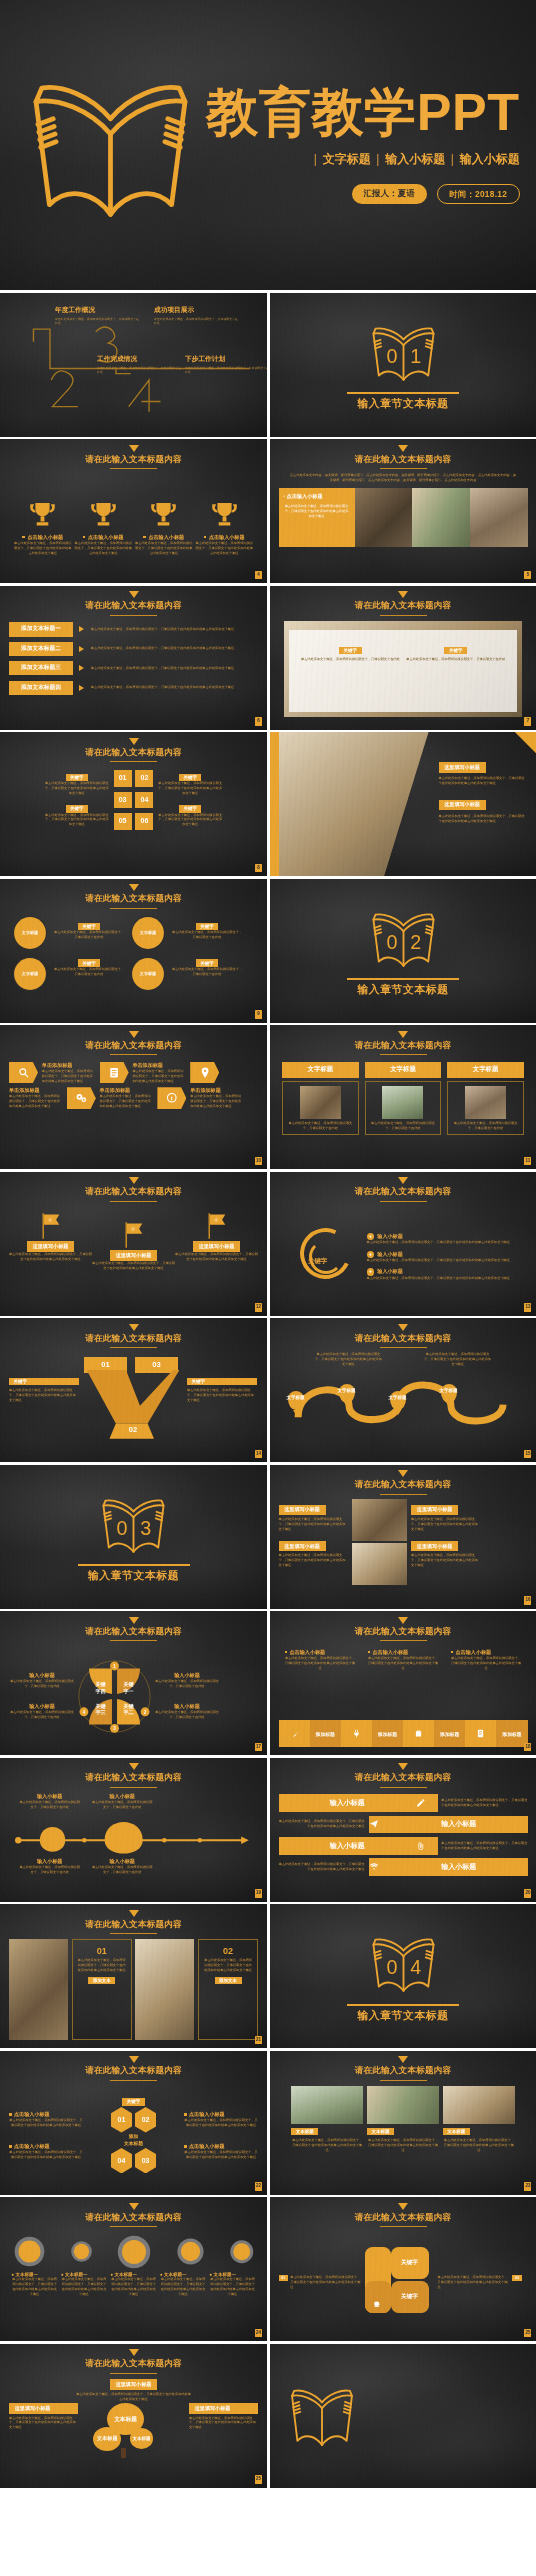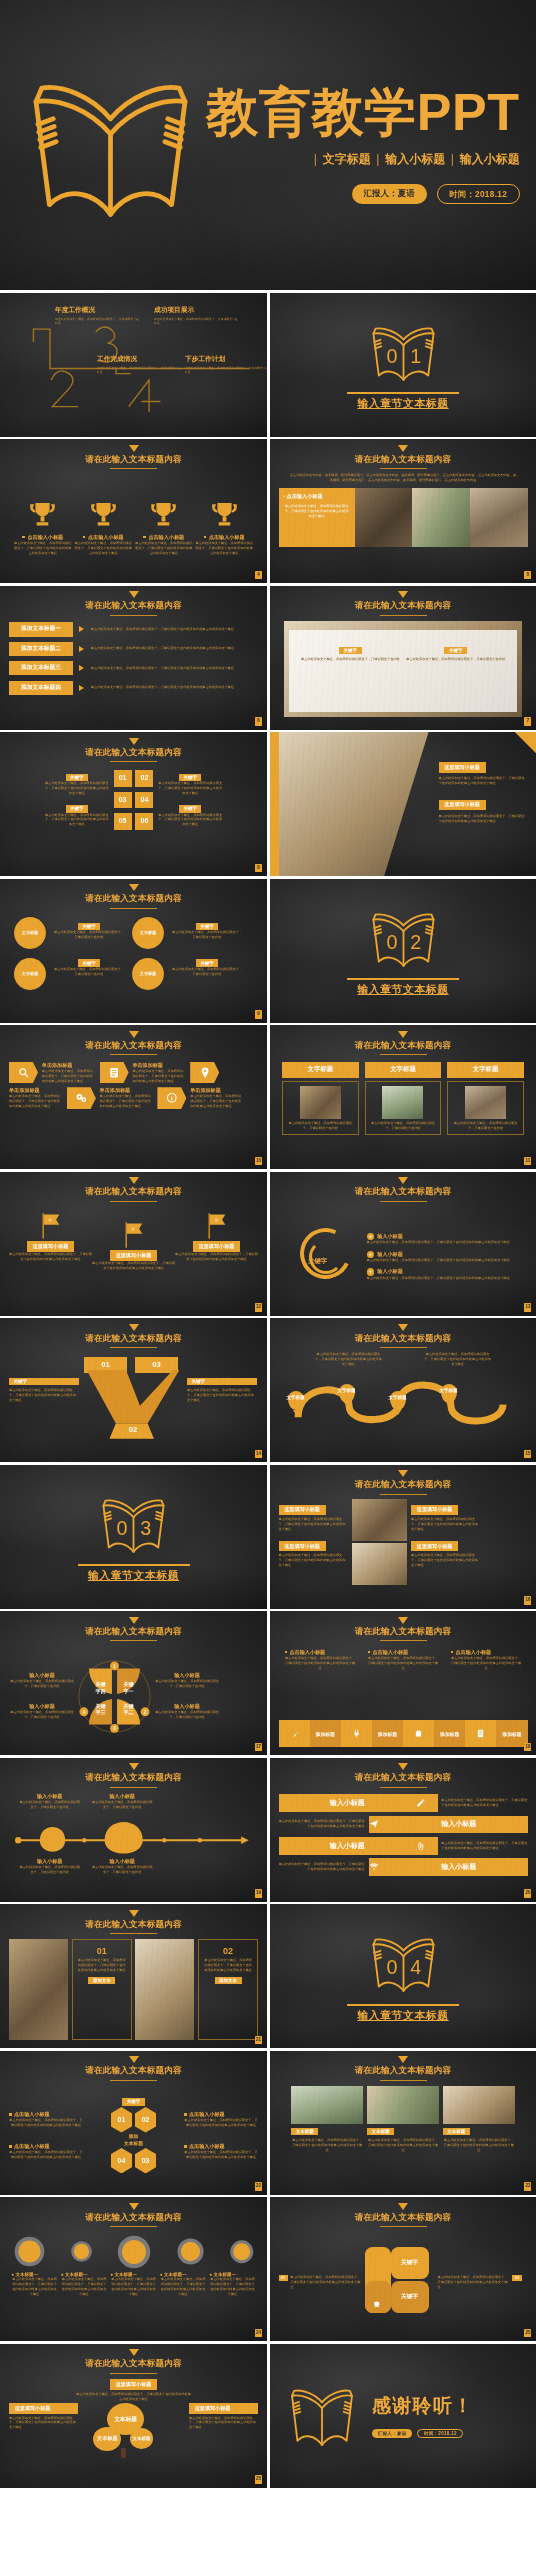--- a/index.html
+++ b/index.html
@@ -92,21 +92,21 @@
   .photo { background: #6d5a45; background-image: linear-gradient(135deg,#8a7355,#4a3c2c 60%,#6b5a43); }
   .photo.p2 { background-image: linear-gradient(150deg,#c8b49a,#7e6a52 55%,#a08a6c); }
   .photo.p3 { background-image: linear-gradient(120deg,#d8c9a9,#8e9c74 50%,#5f6b4a); }
   .photo.p4 { background-image: linear-gradient(135deg,#b9a077,#6a553c 60%,#917a58); }
   .photo.p5 { background-image: linear-gradient(160deg,#cfd8c4,#8fa07c 55%,#5c6b4c); }
   .photo.p6 { background-image: linear-gradient(140deg,#e3d6bd,#a88f68 60%,#6d5b40); }
 
   
   .sec { position: absolute; inset: 0; display: flex; flex-direction: column; align-items: center; justify-content: center; }
   .sec-rule { width: 112px; height: 1.9px; background: #e9a42f; margin: 4.5px 0 3.2px; }
-  .sec-label { font-size: 10.8px; font-weight: bold; color: #f0a93b; letter-spacing: 0.6px; text-decoration: underline; }
+  .sec-label { font-size: 10.8px; font-weight: bold; color: #f0a93b; letter-spacing: 0.6px; }
 
   
   .agenda { position: absolute; inset: 0; }
   .ag-item { position: absolute; width: 86px; }
   .ag-t { font-size: 6.7px; font-weight: bold; color: #f0a93b; }
   .ag-d { font-size: 2.9px; line-height: 1.6; color: #c08d3d; margin-top: 1.3px; }
 
   
   .row { display: flex; }
   .col { display: flex; flex-direction: column; }
@@ -1238,25 +1238,18 @@
           <g fill="none" stroke="#eca52f" stroke-width="4.5" stroke-linecap="round" stroke-linejoin="round">
             <path d="M100 58 C 82 36, 50 26, 32 30 L27 42 C 48 38, 80 48, 100 72"></path>
             <path d="M100 58 C 118 36, 150 26, 168 30 L173 42 C 152 38, 120 48, 100 72"></path>
             <path d="M27 42 L40 152 C 58 132, 84 140, 100 162"></path>
             <path d="M173 42 L160 152 C 142 132, 116 140, 100 162"></path>
             <path d="M100 72 L100 162"></path>
             <path d="M29 62 L44 57 M30 70 L45 65 M31 78 L46 73 M32 86 L47 81"></path>
             <path d="M171 62 L156 57 M170 70 L155 65 M169 78 L154 73 M168 86 L153 81"></path>
           </g>
         </svg>
-        <div class="col" style="flex:1;align-items:flex-start;padding-left:9px;">
-          <div class="thanks-title">感谢聆听！</div>
-          <div class="row g8" style="margin-top:10.2px;">
-            <span class="pill-solid" style="font-size:4.5px;padding:1.9px 5.7px;">汇报人：夏语</span>
-            <span class="pill-outline" style="font-size:4.5px;padding:1.3px 5.7px;border-width:0.6px;">时间：2018.12</span>
-          </div>
-        </div>
       </div>
     </div>
 
   </div>
 </div>
 
 
 </body></html>

